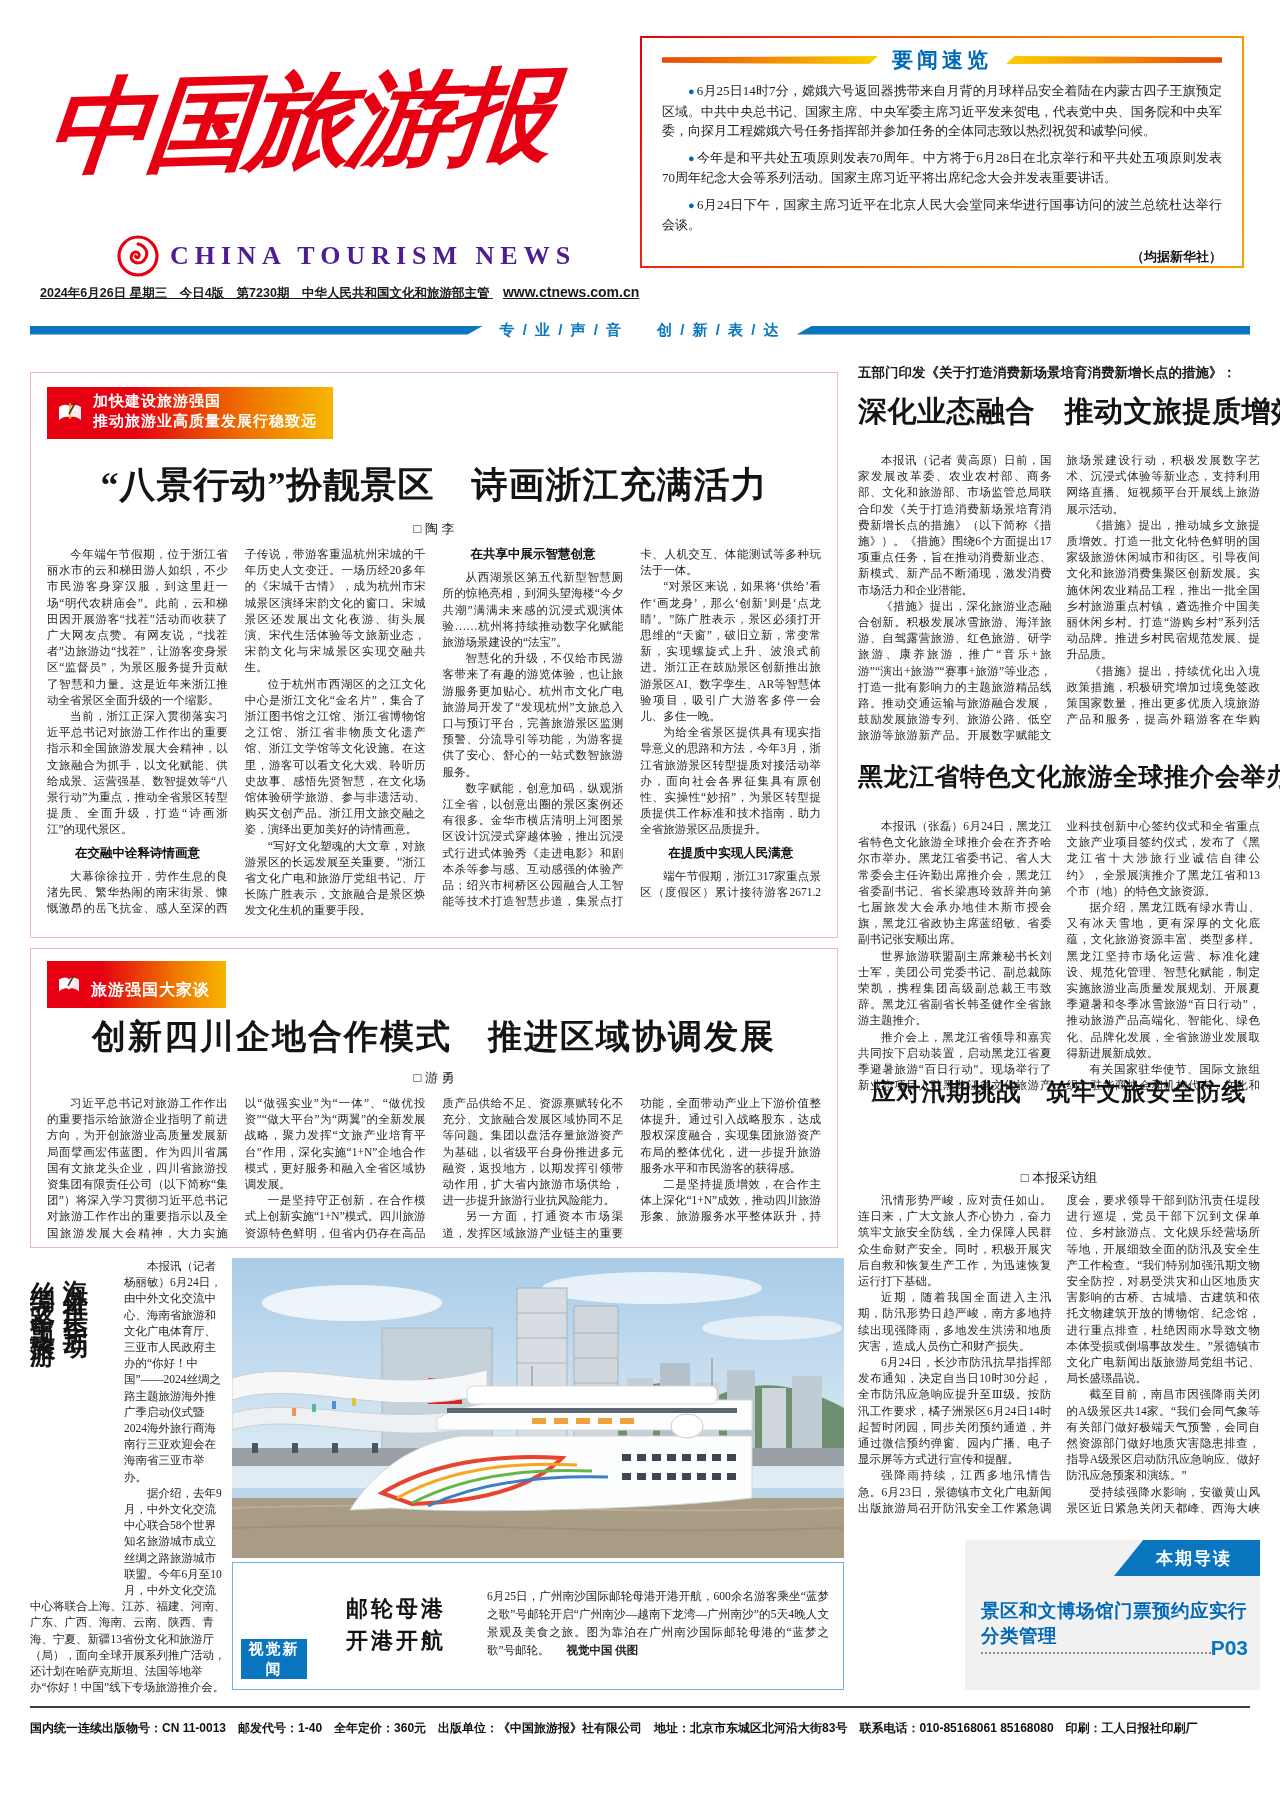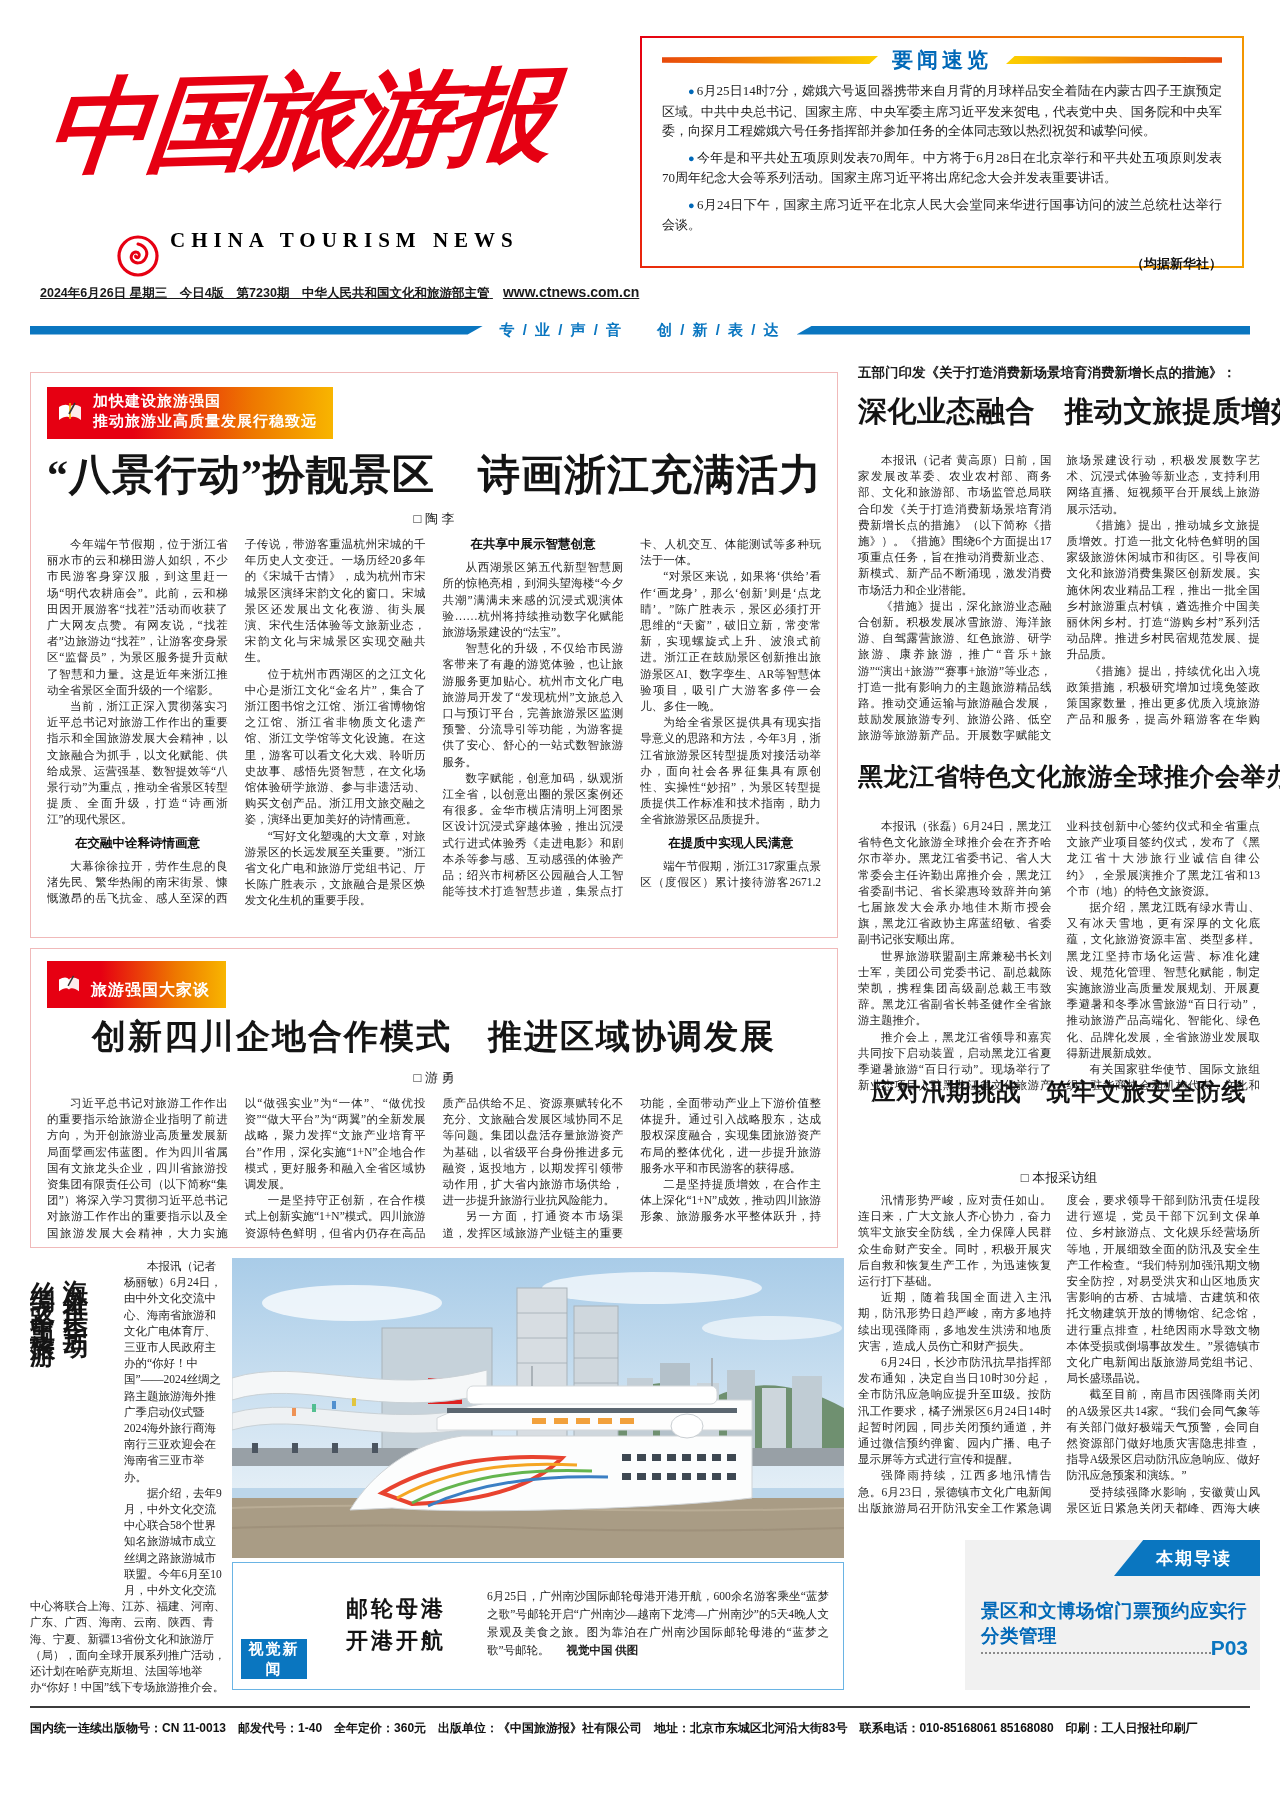--- a/index.html
+++ b/index.html
@@ -5,58 +5,58 @@
 <style>
   html,body{margin:0;padding:0;background:#e9e9e9;}
   .page{position:relative;width:1280px;height:1799px;margin:0 auto;background:#fff;
         font-family:"Liberation Serif","DejaVu Serif",serif;color:#262626;overflow:hidden;}
   .abs{position:absolute;box-sizing:border-box;}
 
   
   .mast-title{left:48px;top:18px;width:560px;height:215px;
     font-size:104px;font-weight:900;color:#e60012;font-style:italic;
     transform:skewX(-7deg) rotate(-1.5deg);letter-spacing:-4px;line-height:205px;white-space:nowrap;}
-  .mast-en{left:170px;top:228px;font-family:"Liberation Serif",serif;font-weight:bold;
-    font-size:21px;letter-spacing:6px;color:#000000;}
+  .mast-en{left:170px;top:241px;font-family:"Liberation Serif",serif;font-weight:bold;
+    font-size:26px;letter-spacing:6px;color:#4c1d95;}
   .logo{left:116px;top:234px;width:44px;height:44px;}
   .dateline{left:40px;top:284px;width:780px;font-family:"Liberation Sans",sans-serif;
     font-size:12.5px;font-weight:600;color:#1a1a1a;white-space:nowrap;text-decoration:underline;}
   .dateline .site{font-weight:800;font-size:14px;margin-left:10px;}
 
   
   .brief{left:640px;top:36px;width:604px;height:232px;border:2.5px solid #e8490b;
     border-image:linear-gradient(120deg,#e60012,#f08300 60%,#f5a300) 1;padding:8px 20px 6px;}
   .brief-head{display:flex;align-items:center;}
   .brief-bar{flex:1;height:8px;align-self:center;}
   .brief-bar.l{background:linear-gradient(90deg,#e8490b,#fcd000);clip-path:polygon(0 15%,100% 0,96% 100%,0 85%);}
   .brief-bar.r{background:linear-gradient(90deg,#fcd000,#e8490b);clip-path:polygon(4% 0,100% 15%,100% 85%,0 100%);}
   .brief-title{font-family:"Liberation Sans",sans-serif;font-size:21px;font-weight:800;
     color:#0068b7;letter-spacing:4px;margin:0 14px;}
   .brief-item{margin:7px 0 0;font-size:13px;line-height:19.5px;text-align:justify;text-indent:2em;color:#222;}
   .brief-item .bullet{color:#0068b7;font-size:11px;margin-right:2px;}
   .brief-attr{text-align:right;font-family:"Liberation Sans",sans-serif;font-weight:700;
-    font-size:13px;margin-top:20px;color:#111;}
+    font-size:13px;margin-top:13px;color:#111;}
 
   
   .band{left:30px;top:318px;width:1220px;height:24px;display:flex;align-items:center;}
   .band-bar{flex:1;height:9px;background:#0a76c0;}
   .band-bar.l{clip-path:polygon(0 0,100% 0,96.5% 100%,0 100%);}
   .band-bar.r{clip-path:polygon(3.5% 0,100% 0,100% 100%,0 100%);}
   .band-text{font-family:"Liberation Sans",sans-serif;font-weight:800;color:#0a76c0;
     font-size:15px;letter-spacing:2px;padding:0 16px;white-space:nowrap;}
 
   
   .boxA{left:30px;top:372px;width:808px;height:566px;border:1px solid #f0b9b9;padding:14px 16px;}
   .boxB{left:30px;top:948px;width:808px;height:300px;border:1px solid #f0b9b9;padding:12px 16px;}
   .badge{display:inline-flex;align-items:center;gap:10px;
     background:linear-gradient(90deg,#e60012 0%,#e60012 30%,#ee7800 72%,#f8b500 100%);
     color:#fff;font-family:Liberation Mono, monospace;font-weight:800;padding:6px 16px 6px 10px;}
   .badge .lines{display:block;font-size:15px;line-height:20px;letter-spacing:1px;}
   .badge.small .lines{font-size:16px;line-height:22px;margin-top:13px;}
-  .headlineA{margin-top:10px;text-align:center;font-size:42px;font-weight:900;color:#141414;
+  .headlineA{margin-top:20px;text-align:center;font-size:36px;font-weight:900;color:#141414;
     letter-spacing:1px;line-height:52px;white-space:nowrap;}
   .headlineB{margin-top:6px;text-align:center;font-size:34px;font-weight:900;color:#141414;
     letter-spacing:2px;line-height:46px;white-space:nowrap;}
   .author{text-align:center;font-family:"Liberation Sans",sans-serif;font-size:13px;
     color:#222;margin:9px 0 8px;}
   .cols{overflow:hidden;text-align:justify;}
   .cols-4{column-count:4;column-gap:17px;}
   .cols-2{column-count:2;column-gap:15px;}
   .bt{font-size:11.5px;line-height:16.2px;}
   .para{margin:0;text-indent:2em;}

